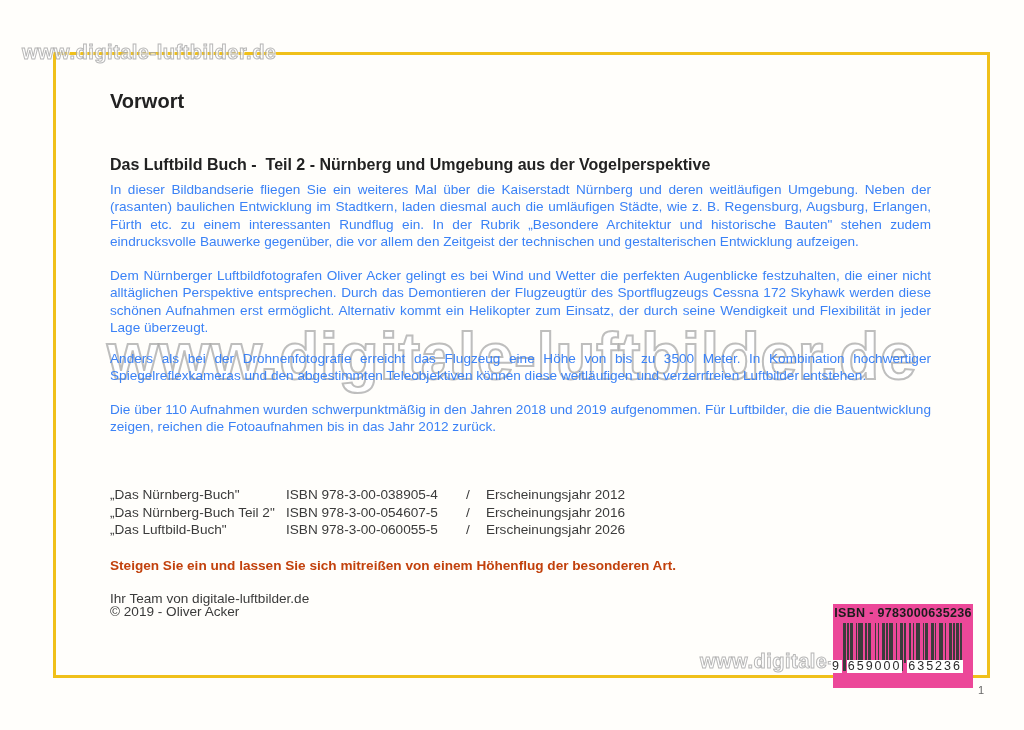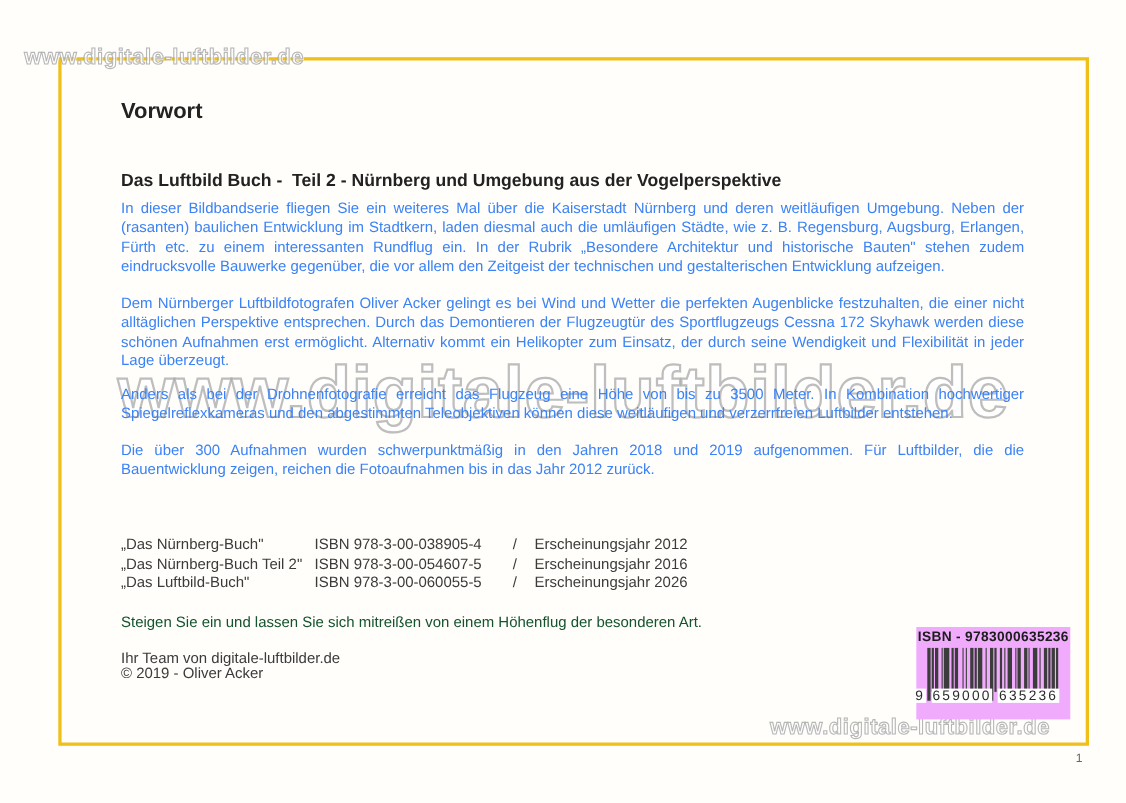--- a/index.html
+++ b/index.html
@@ -56,29 +56,29 @@
   .p4 { top: 401px; }
   .p5 { top: 450px; text-align: left; }
 
   .books {
     position: absolute; left: 110px; top: 486px;
     font-size: 13.6px; line-height: 17.6px; color: #3b3b3b;
     display: grid; grid-template-columns: 176px 164px 36px auto;
   }
   .books .slash { text-align: center; }
 
-  .closing   { position: absolute; left: 110px; top: 558px; font-size: 13.6px; color: #14532d; }
+  .closing   { position: absolute; left: 110px; top: 558px; font-size: 13.6px; color: #c2410c; font-weight: bold; }
   .team      { position: absolute; left: 110px; top: 591px; font-size: 13.6px; color: #3b3b3b; }
   .copyright { position: absolute; left: 110px; top: 604px; font-size: 13.6px; color: #3b3b3b; }
 
   
   .barcode-box {
-    position: absolute; left: 833px; top: 570px;
+    position: absolute; left: 833px; top: 604px;
     width: 140px; height: 84px;
-    background: #f0abfc; z-index: 3;
+    background: #ec4899; z-index: 3;
     text-align: center;
   }
   .barcode-label {
     font-size: 12.5px; font-weight: bold; color: #1c1c1c;
     letter-spacing: 0.3px; margin-top: 2px;
   }
   .barcode-bars {
     position: relative; margin: 3px auto 0 auto;
     width: 120px; height: 48px; text-align: left;
   }
@@ -109,21 +109,21 @@
   <div class="watermark wm-top-left">www.digitale-luftbilder.de</div>
   <div class="watermark wm-center">www.digitale-luftbilder.de</div>
   <div class="watermark wm-bottom-right">www.digitale-luftbilder.de</div>
 
   <div class="h1">Vorwort</div>
   <div class="h2">Das Luftbild Buch -  Teil 2 - Nürnberg und Umgebung aus der Vogelperspektive</div>
 
   <div class="para p1">In dieser Bildbandserie fliegen Sie ein weiteres Mal über die Kaiserstadt Nürnberg und deren weitläufigen Umgebung. Neben der (rasanten) baulichen Entwicklung im Stadtkern, laden diesmal auch die umläufigen Städte, wie z. B. Regensburg, Augsburg, Erlangen, Fürth etc. zu einem interessanten Rundflug ein. In der Rubrik „Besondere Architektur und historische Bauten" stehen zudem eindrucksvolle Bauwerke gegenüber, die vor allem den Zeitgeist der technischen und gestalterischen Entwicklung aufzeigen.</div>
   <div class="para p2">Dem Nürnberger Luftbildfotografen Oliver Acker gelingt es bei Wind und Wetter die perfekten Augenblicke festzuhalten, die einer nicht alltäglichen Perspektive entsprechen. Durch das Demontieren der Flugzeugtür des Sportflugzeugs Cessna 172 Skyhawk werden diese schönen Aufnahmen erst ermöglicht. Alternativ kommt ein Helikopter zum Einsatz, der durch seine Wendigkeit und Flexibilität in jeder Lage überzeugt.</div>
   <div class="para p3">Anders als bei der Drohnenfotografie erreicht das Flugzeug eine Höhe von bis zu 3500 Meter. In Kombination hochwertiger Spiegelreflexkameras und den abgestimmten Teleobjektiven können diese weitläufigen und verzerrfreien Luftbilder entstehen.</div>
-  <div class="para p4">Die über 300 Aufnahmen wurden schwerpunktmäßig in den Jahren 2018 und 2019 aufgenommen. Für Luftbilder, die die Bauentwicklung zeigen, reichen die Fotoaufnahmen bis in das Jahr 2012 zurück.</div>
+  <div class="para p4">Die über 110 Aufnahmen wurden schwerpunktmäßig in den Jahren 2018 und 2019 aufgenommen. Für Luftbilder, die die Bauentwicklung zeigen, reichen die Fotoaufnahmen bis in das Jahr 2012 zurück.</div>
 
   <div class="books">
     <div>„Das Nürnberg-Buch"</div>
     <div>ISBN 978-3-00-038905-4</div>
     <div class="slash">/</div>
     <div>Erscheinungsjahr 2012</div>
 
     <div>„Das Nürnberg-Buch Teil 2"</div>
     <div>ISBN 978-3-00-054607-5</div>
     <div class="slash">/</div>

